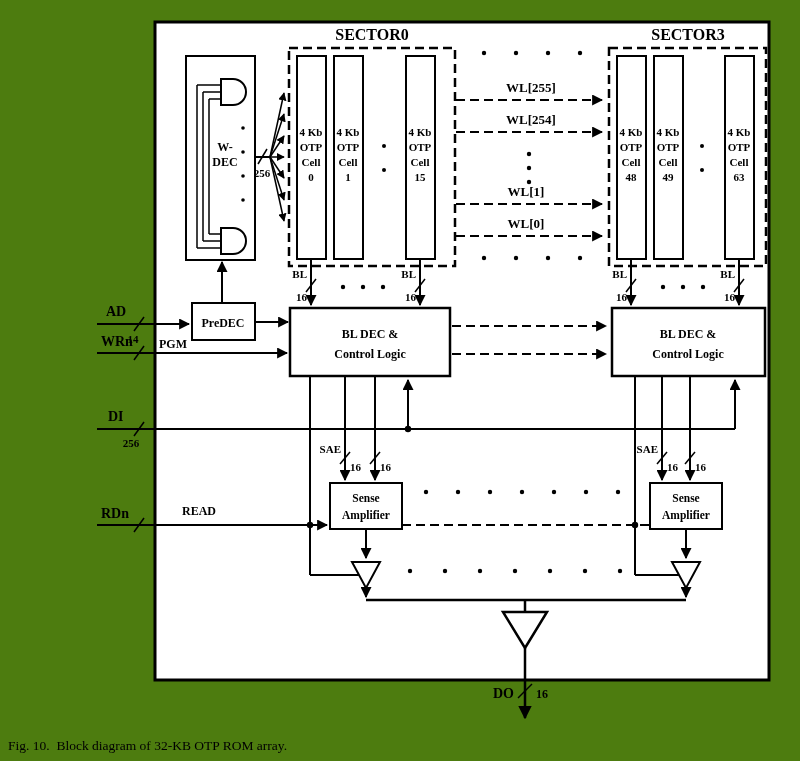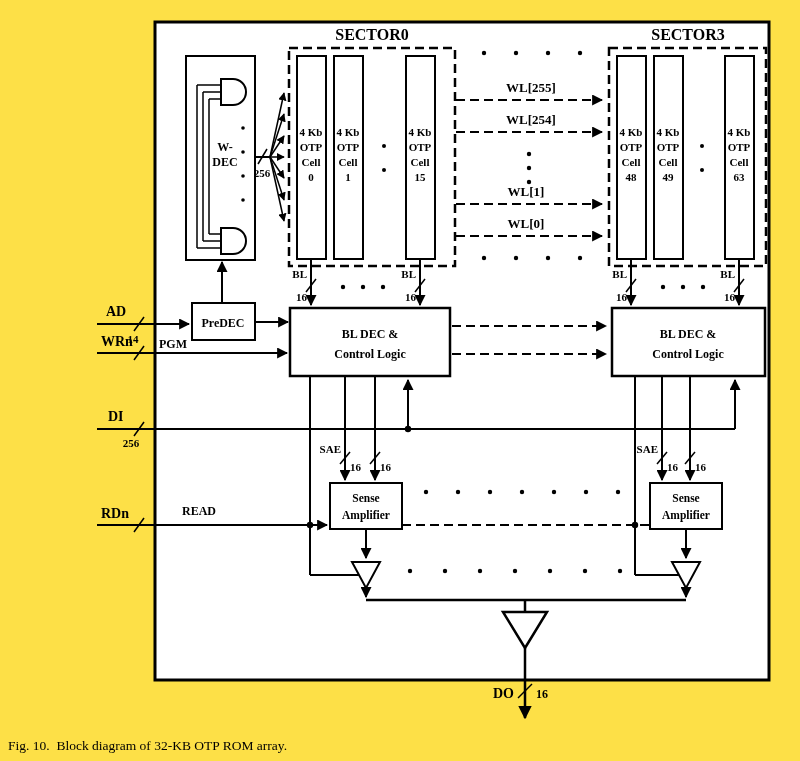--- a/index.html
+++ b/index.html
@@ -1,16 +1,16 @@
 <!DOCTYPE html>
 <html><head>
 <meta charset="utf-8">
 <style>
   html,body{margin:0;padding:0;background:#ffffff;}
-  .page{position:relative;width:800px;height:761px;background:#fde047;overflow:hidden;}
+  .page{position:relative;width:800px;height:761px;background:#4d7c0f;overflow:hidden;}
   svg text{fill:#000;font-family:"Liberation Serif","DejaVu Serif",serif;}
   .w15{stroke:#000;stroke-width:1.5;fill:none}
   .w2{stroke:#000;stroke-width:2;fill:none}
   .w25{stroke:#000;stroke-width:2.5;fill:none}
   .w3{stroke:#000;stroke-width:3;fill:none}
   .fw{fill:#fff}
   .dsh{stroke-dasharray:9 5}
   .dot{fill:#000;stroke:none}
   .t16b{font-size:16px;font-weight:bold}
   .t14b{font-size:14px;font-weight:bold}

